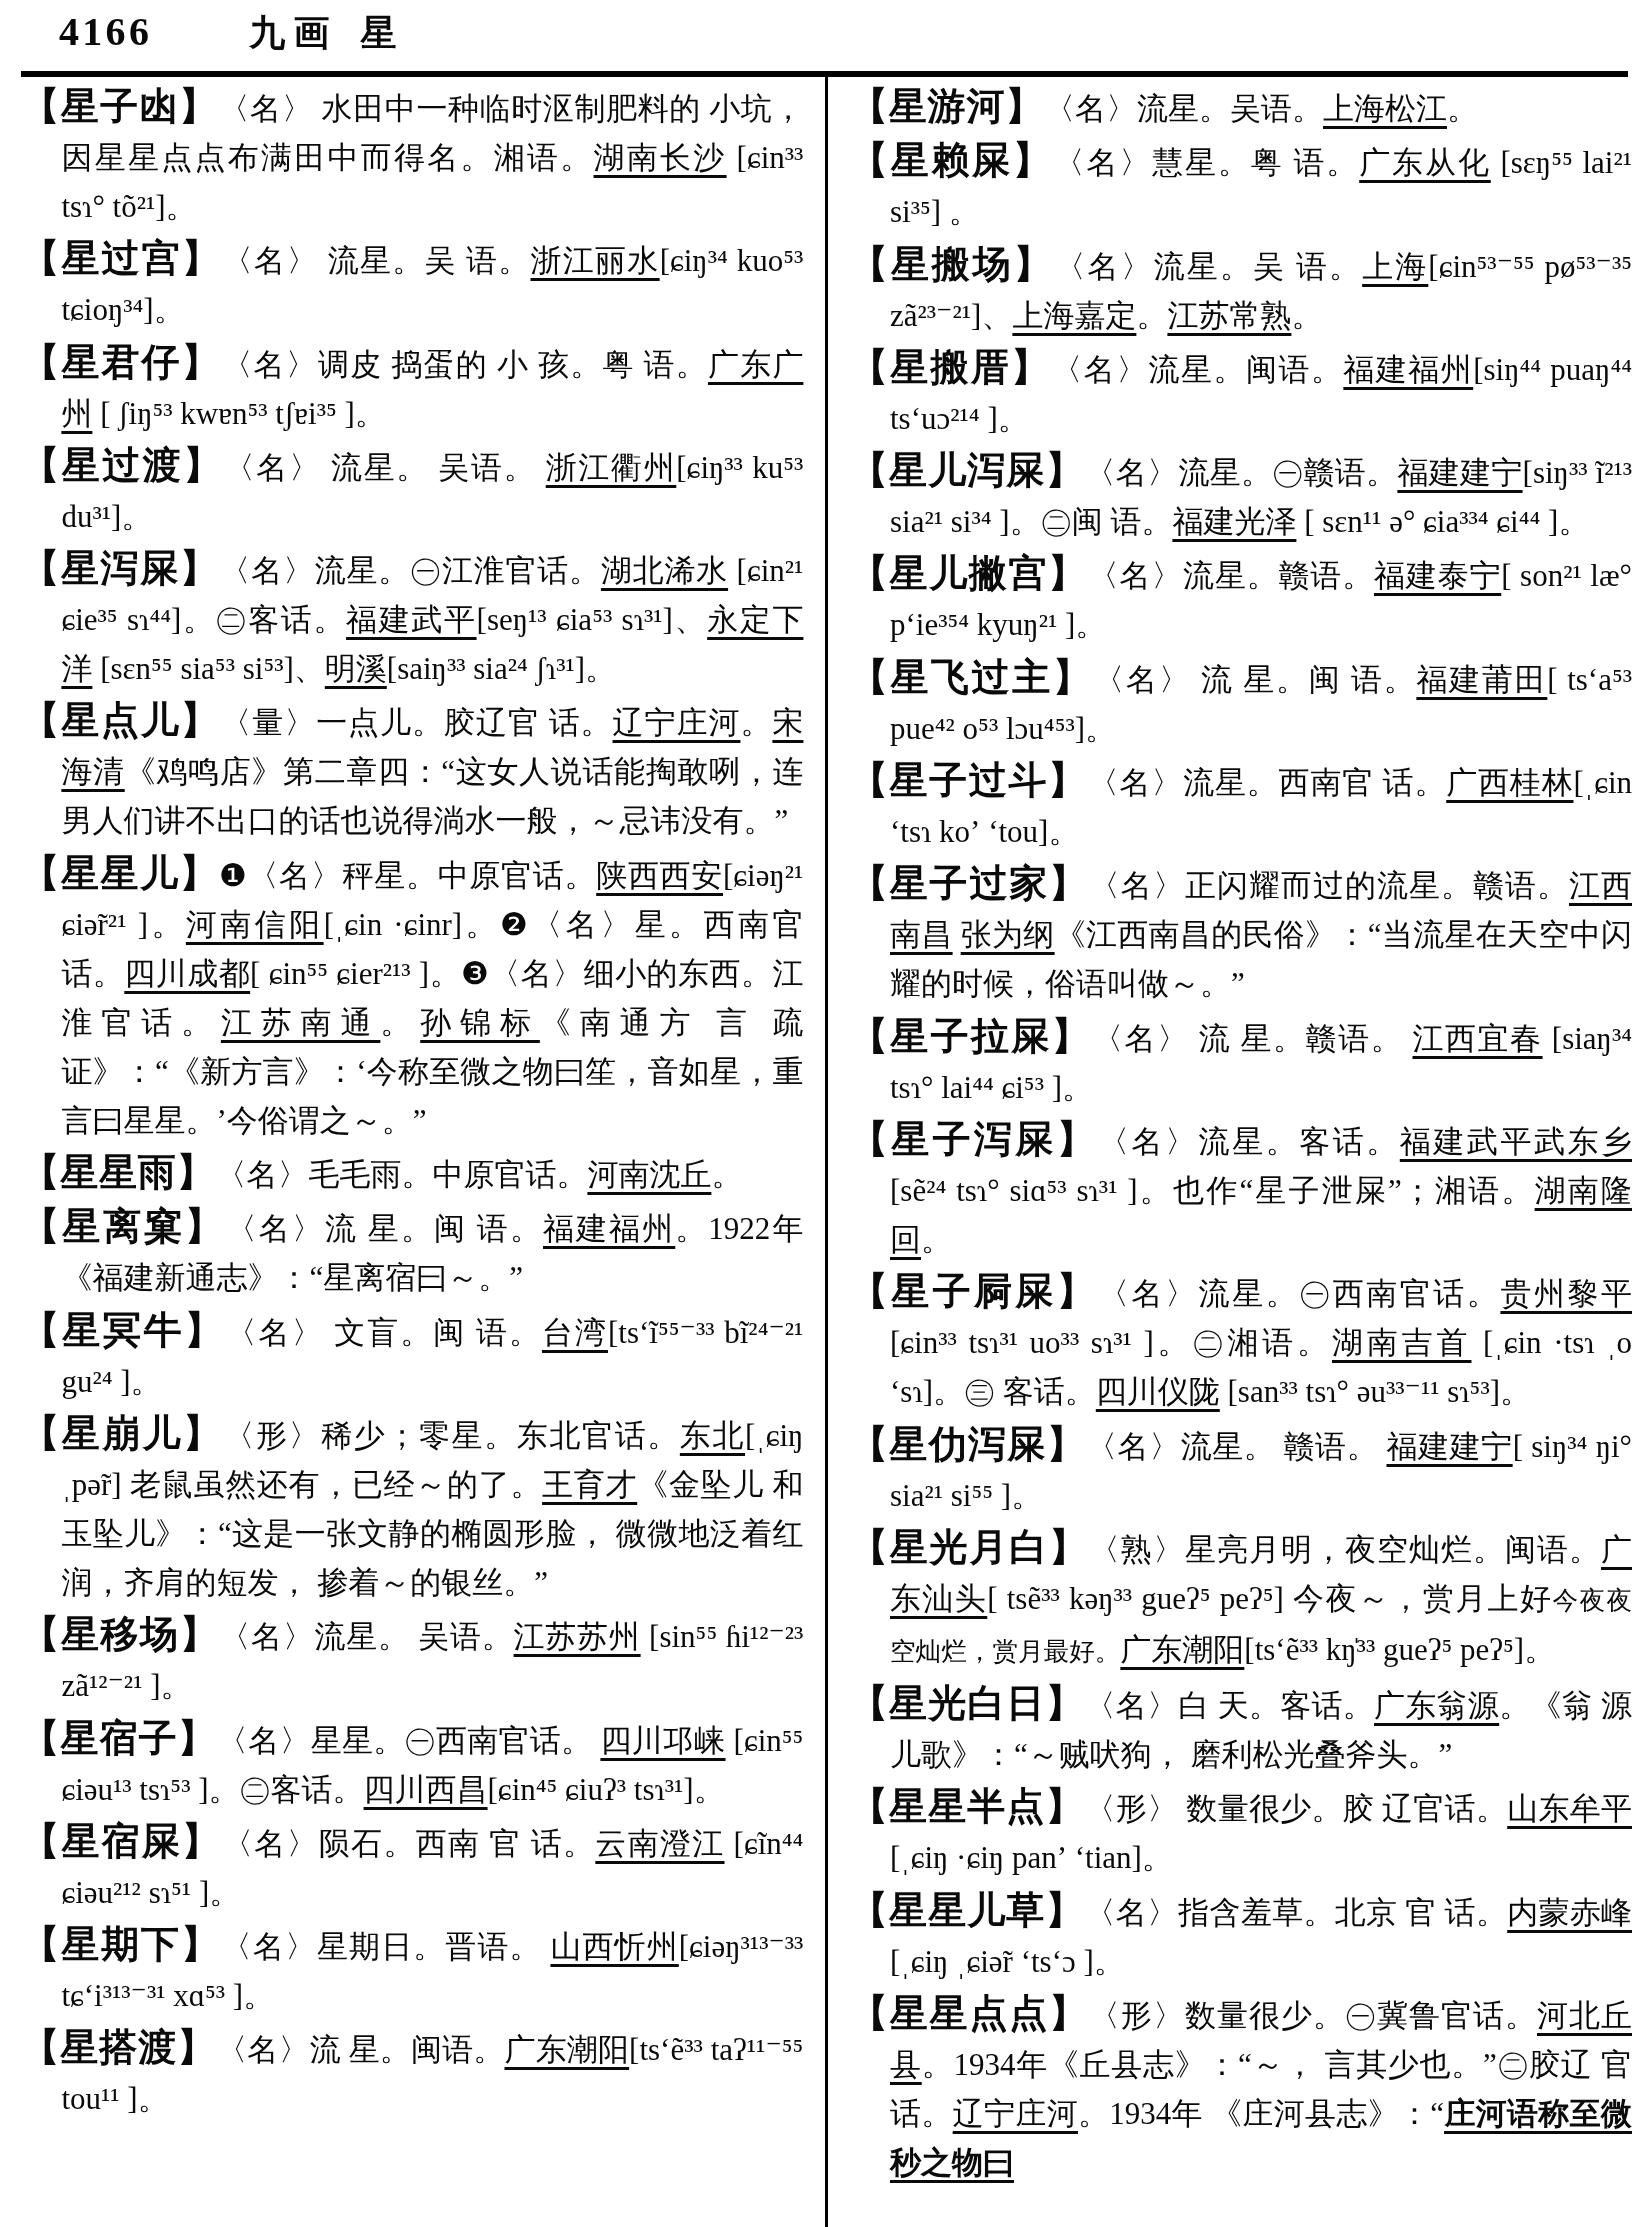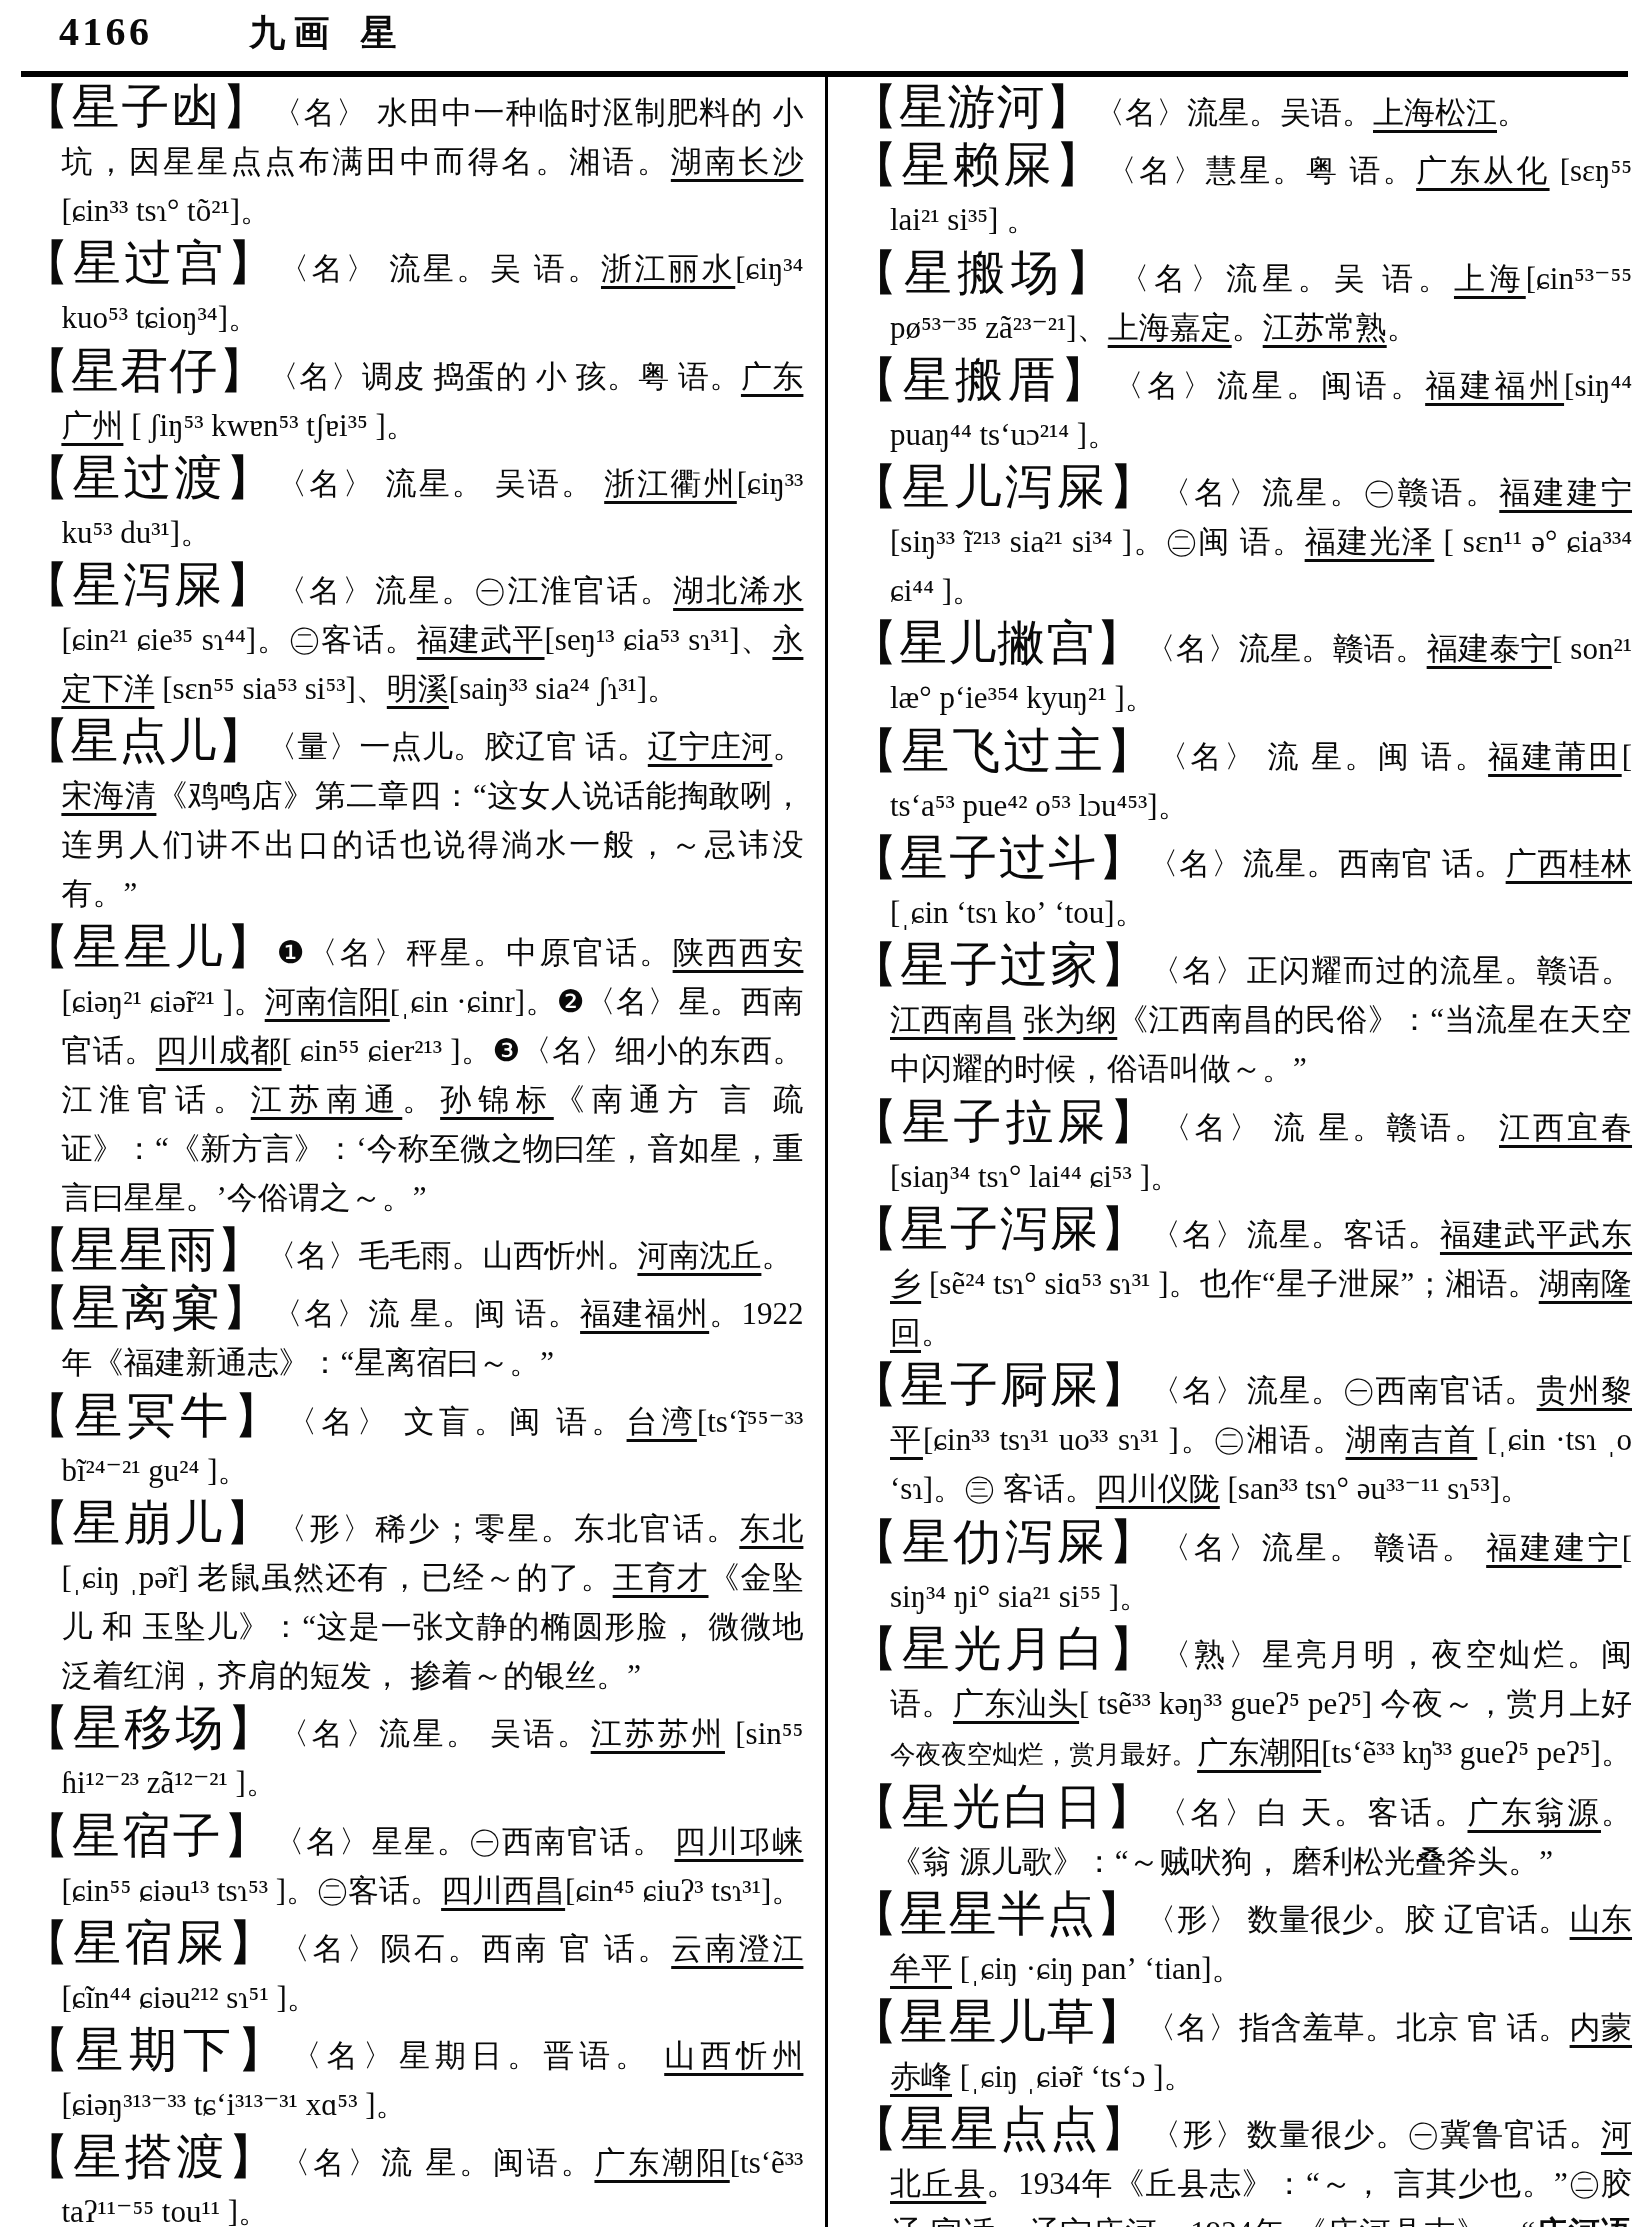--- a/index.html
+++ b/index.html
@@ -8,21 +8,21 @@
   .header{position:absolute;top:8.2px;left:59px;white-space:nowrap;}
   .pagenum{display:inline-block;font-size:40px;font-weight:bold;letter-spacing:3.3px;}
   .section-label{display:inline-block;font-size:36px;font-weight:bold;margin-left:97px;letter-spacing:8.2px;}
   .section-char{display:inline-block;font-size:36px;font-weight:bold;margin-left:23px;}
   .top-rule{position:absolute;top:71px;left:21.4px;width:1607px;height:5.8px;background:#000;}
   .divider{position:absolute;top:77px;left:825px;width:2.5px;height:2151px;background:#000;}
   .col{position:absolute;top:82px;width:782px;}
   .col-left{left:21.4px;}
   .col-right{left:850px;}
   .entry{margin:0 0 3.3px 0;font-size:31px;line-height:49px;padding-left:40px;text-indent:-40px;text-align:justify;}
-  .hw{font-size:48px;font-weight:normal;line-height:49px;letter-spacing:0.8px;}
+  .hw{font-size:38px;font-weight:bold;line-height:49px;letter-spacing:0.8px;}
   .seg{}
   .u{text-decoration:underline;text-underline-offset:7.4px;text-decoration-thickness:2.5px;}
   .small{font-size:25.6px;}
   .bold{font-weight:bold;}
 </style>
 </head>
 <body>
 
 <div class="page">
   <div class="header">
@@ -31,21 +31,21 @@
   <div class="top-rule"></div>
   <div class="divider"></div>
   <div class="col col-left">
       <p class="entry"><span class="hw">【星子凼】</span><span class="seg">〈名〉 水田中一种临时沤制肥料的 小坑，因星星点点布满田中而得名。湘语。</span><span class="seg u">湖南长沙</span><span class="seg"> [ɕin³³ tsɿ° tõ²¹]。</span></p>
       <p class="entry"><span class="hw">【星过宫】</span><span class="seg">〈名〉 流星。吴 语。</span><span class="seg u">浙江丽水</span><span class="seg">[ɕiŋ³⁴ kuo⁵³ tɕioŋ³⁴]。</span></p>
       <p class="entry"><span class="hw">【星君仔】</span><span class="seg">〈名〉调皮 捣蛋的 小 孩。粤 语。</span><span class="seg u">广东广州</span><span class="seg"> [ ʃiŋ⁵³ kwɐn⁵³ tʃɐi³⁵ ]。</span></p>
       <p class="entry"><span class="hw">【星过渡】</span><span class="seg">〈名〉 流星。 吴语。 </span><span class="seg u">浙江衢州</span><span class="seg">[ɕiŋ³³ ku⁵³ du³¹]。</span></p>
       <p class="entry"><span class="hw">【星泻屎】</span><span class="seg">〈名〉流星。㊀江淮官话。</span><span class="seg u">湖北浠水</span><span class="seg"> [ɕin²¹ ɕie³⁵ sɿ⁴⁴]。㊁客话。</span><span class="seg u">福建武平</span><span class="seg">[seŋ¹³ ɕia⁵³ sɿ³¹]、</span><span class="seg u">永定下洋</span><span class="seg"> [sɛn⁵⁵ sia⁵³ si⁵³]、</span><span class="seg u">明溪</span><span class="seg">[saiŋ³³ sia²⁴ ʃɿ³¹]。</span></p>
       <p class="entry"><span class="hw">【星点儿】</span><span class="seg">〈量〉一点儿。胶辽官 话。</span><span class="seg u">辽宁庄河</span><span class="seg">。</span><span class="seg u">宋海清</span><span class="seg">《鸡鸣店》第二章四：“这女人说话能掏敢咧，连男人们讲不出口的话也说得淌水一般，～忌讳没有。”</span></p>
       <p class="entry"><span class="hw">【星星儿】</span><span class="seg">❶〈名〉秤星。中原官话。</span><span class="seg u">陕西西安</span><span class="seg">[ɕiəŋ²¹ ɕiə̃r²¹ ]。</span><span class="seg u">河南信阳</span><span class="seg">[ˌɕin ·ɕinr]。❷〈名〉星。西南官话。</span><span class="seg u">四川成都</span><span class="seg">[ ɕin⁵⁵ ɕier²¹³ ]。❸〈名〉细小的东西。江淮官话。</span><span class="seg u">江苏南通</span><span class="seg">。</span><span class="seg u">孙锦标</span><span class="seg">《南通方 言 疏证》：“《新方言》：‘今称至微之物曰笙，音如星，重言曰星星。’今俗谓之～。”</span></p>
-      <p class="entry"><span class="hw">【星星雨】</span><span class="seg">〈名〉毛毛雨。山西忻州。</span><span class="seg u">河南沈丘</span><span class="seg">。</span></p>
+      <p class="entry"><span class="hw">【星星雨】</span><span class="seg">〈名〉毛毛雨。中原官话。</span><span class="seg u">河南沈丘</span><span class="seg">。</span></p>
       <p class="entry"><span class="hw">【星离窠】</span><span class="seg">〈名〉流 星。闽 语。</span><span class="seg u">福建福州</span><span class="seg">。1922年《福建新通志》：“星离宿曰～。”</span></p>
       <p class="entry"><span class="hw">【星冥牛】</span><span class="seg">〈名〉 文盲。闽 语。</span><span class="seg u">台湾</span><span class="seg">[tsʻĩ⁵⁵⁻³³ bĩ²⁴⁻²¹ gu²⁴ ]。</span></p>
       <p class="entry"><span class="hw">【星崩儿】</span><span class="seg">〈形〉稀少；零星。东北官话。</span><span class="seg u">东北</span><span class="seg">[ˌɕiŋ ˌpə̃r] 老鼠虽然还有，已经～的了。</span><span class="seg u">王育才</span><span class="seg">《金坠儿 和 玉坠儿》：“这是一张文静的椭圆形脸， 微微地泛着红润，齐肩的短发， 掺着～的银丝。”</span></p>
       <p class="entry"><span class="hw">【星移场】</span><span class="seg">〈名〉流星。 吴语。</span><span class="seg u">江苏苏州</span><span class="seg"> [sin⁵⁵ ɦi¹²⁻²³ zã¹²⁻²¹ ]。</span></p>
       <p class="entry"><span class="hw">【星宿子】</span><span class="seg">〈名〉星星。㊀西南官话。 </span><span class="seg u">四川邛崃</span><span class="seg"> [ɕin⁵⁵ ɕiəu¹³ tsɿ⁵³ ]。㊁客话。</span><span class="seg u">四川西昌</span><span class="seg">[ɕin⁴⁵ ɕiuʔ³ tsɿ³¹]。</span></p>
       <p class="entry"><span class="hw">【星宿屎】</span><span class="seg">〈名〉陨石。西南 官 话。</span><span class="seg u">云南澄江</span><span class="seg">  [ɕĩn⁴⁴ ɕiəu²¹² sɿ⁵¹ ]。</span></p>
       <p class="entry"><span class="hw">【星期下】</span><span class="seg">〈名〉星期日。晋语。 </span><span class="seg u">山西忻州</span><span class="seg">[ɕiəŋ³¹³⁻³³ tɕʻi³¹³⁻³¹ xɑ⁵³ ]。</span></p>
       <p class="entry"><span class="hw">【星搭渡】</span><span class="seg">〈名〉流 星。闽语。</span><span class="seg u">广东潮阳</span><span class="seg">[tsʻẽ³³ taʔ¹¹⁻⁵⁵ tou¹¹ ]。</span></p>
     </div>
   <div class="col col-right">

